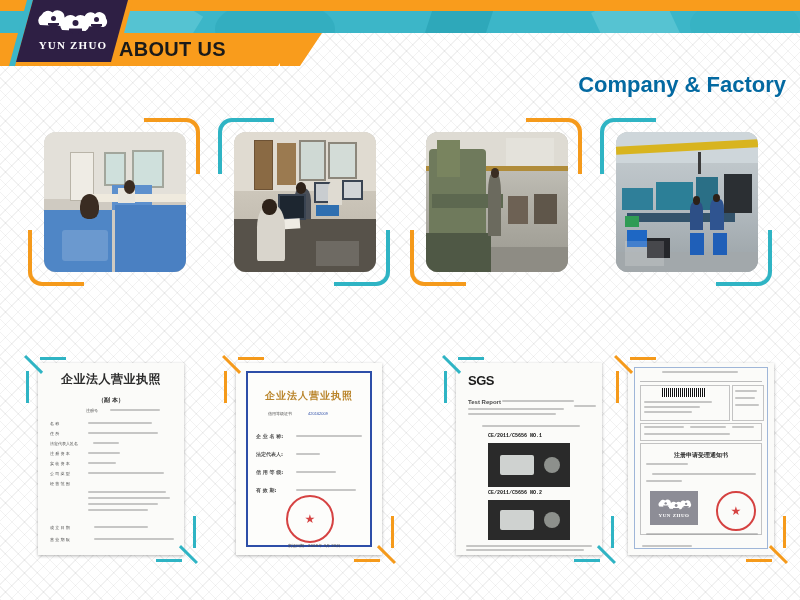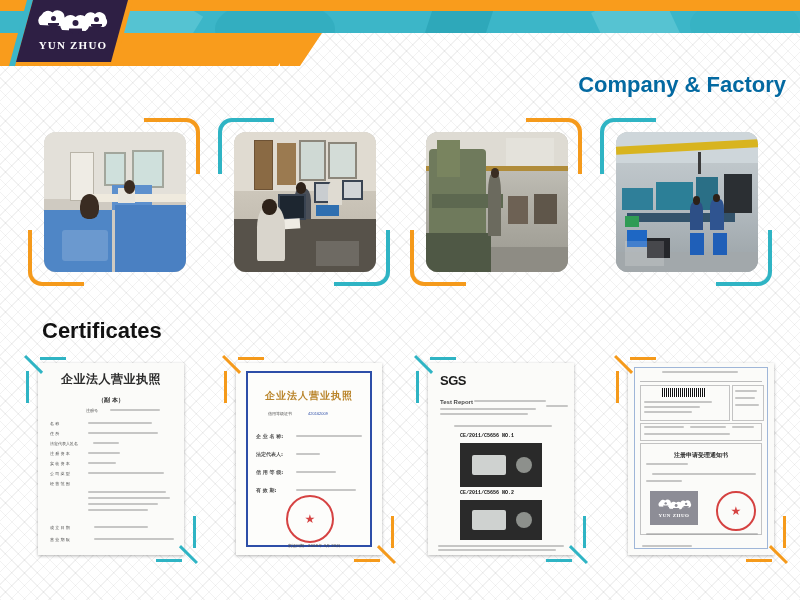--- a/index.html
+++ b/index.html
@@ -213,20 +213,21 @@
     <div class="hdr-orange-top"></div>
     <div class="hdr-teal">
       <div class="t1"></div>
         <div class="t2"></div>
         <div class="t3"></div>
         <div class="t4"></div>
         <div class="t5"></div>
     </div>
     <div class="hdr-title-band"></div>
     <div class="hdr-title-tail"></div>
+    <div id="about-title">ABOUT US</div>
 
     <div id="logo-block">
       <div class="logo-teal"></div>
       <div class="logo-orange"></div>
       <div class="logo-dark"></div>
       <svg id="logo-mark" viewBox="0 0 160 60">
         <g fill="#ffffff">
           <path d="M18 34 a13 13 0 0 1 3-20 a14 14 0 0 1 22-5 a14 14 0 0 1 24 9 a12 12 0 0 1 -5 18 z"></path>
           <path d="M62 44 a14 14 0 0 1 3-21 a15 15 0 0 1 24-5 a15 15 0 0 1 25 9 a13 13 0 0 1 -5 19 z"></path>
           <path d="M104 36 a12 12 0 0 1 3-19 a13 13 0 0 1 21-5 a13 13 0 0 1 22 9 a11 11 0 0 1 -5 17 z"></path>
@@ -335,21 +336,20 @@
         <div class="crt2"></div>
           <div class="crt1"></div>
           <div class="crt3"></div>
         <div class="wm"></div>
       </div>
     </div>
     <div class="brk brk-tl c-teal"></div>
     <div class="brk brk-br c-teal"></div>
   </div>
 
-  <div id="certificates-title">Certificates</div>
 
   <div class="cert-frame" style="left:26px;">
     <div class="cert-inner">
       <div class="doc">
         <div class="doc-head cn" style="top:8px;font-size:12px;letter-spacing:.5px;">企业法人营业执照</div>
         <div class="doc-head cn" style="top:33px;font-size:6px;">（副  本）</div>
         <div class="lbl cn" style="left:48px;top:45px;">注册号</div>
         <div class="blur" style="left:72px;top:46px;width:50px;"></div>
         <div class="lbl cn" style="left:12px;top:58px;">名    称</div>
         <div class="blur" style="left:50px;top:59px;width:64px;"></div>
@@ -410,21 +410,21 @@
         <i class="d"></i>
         <i class="h"></i>
       </div>
     <div class="cbrk cbrk-br c-orange">
         <i class="v"></i>
         <i class="d"></i>
         <i class="h"></i>
       </div>
   </div>
 
-  <div class="cert-frame" style="left:416px;">
+  <div class="cert-frame" style="left:444px;">
     <div class="cert-inner">
       <div class="doc">
         <div class="sgs-word" style="left:12px;top:10px;">SGS</div>
         <div class="lbl" style="left:12px;top:36px;font-size:6px;font-weight:bold;">Test Report</div>
         <div class="blur" style="left:46px;top:37px;width:72px;"></div>
         <div class="blur" style="left:12px;top:45px;width:96px;"></div>
         <div class="blur" style="left:12px;top:50px;width:88px;"></div>
         <div class="blur" style="left:118px;top:42px;width:22px;"></div>
         <div class="blur" style="left:26px;top:62px;width:98px;"></div>
         <div class="mono-lbl" style="left:32px;top:70px;">CE/2011/C5656  NO.1</div>

